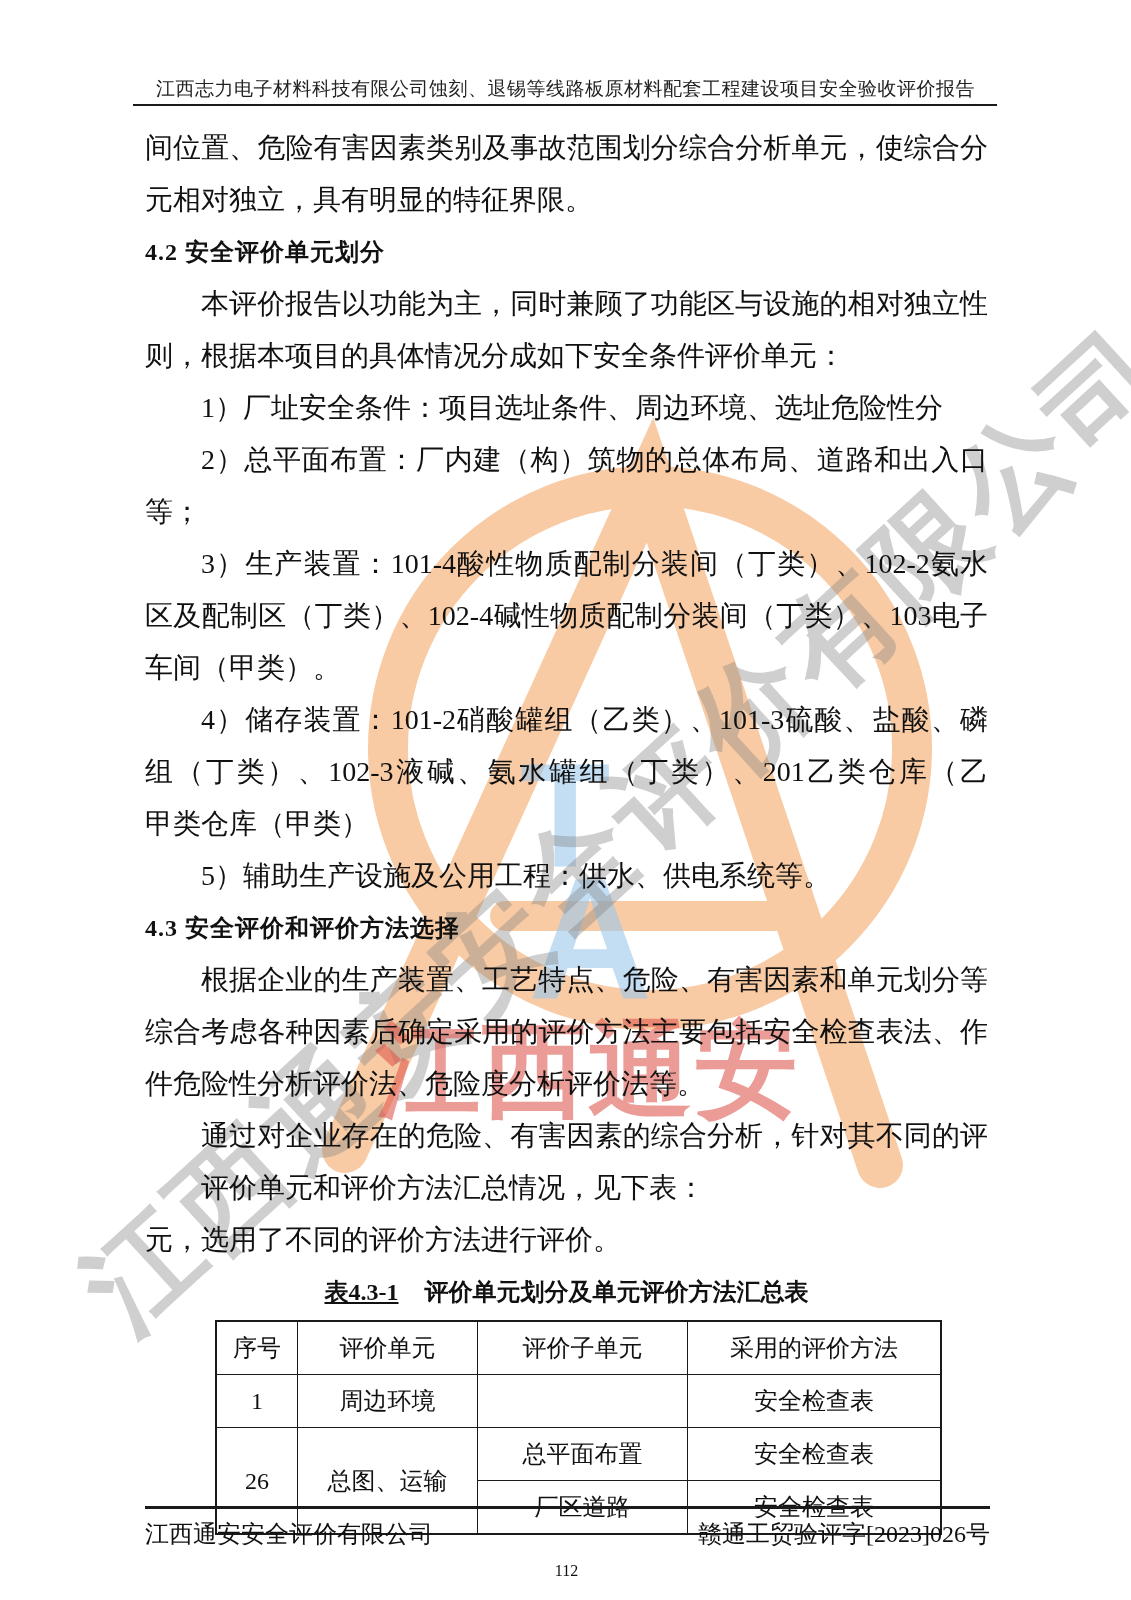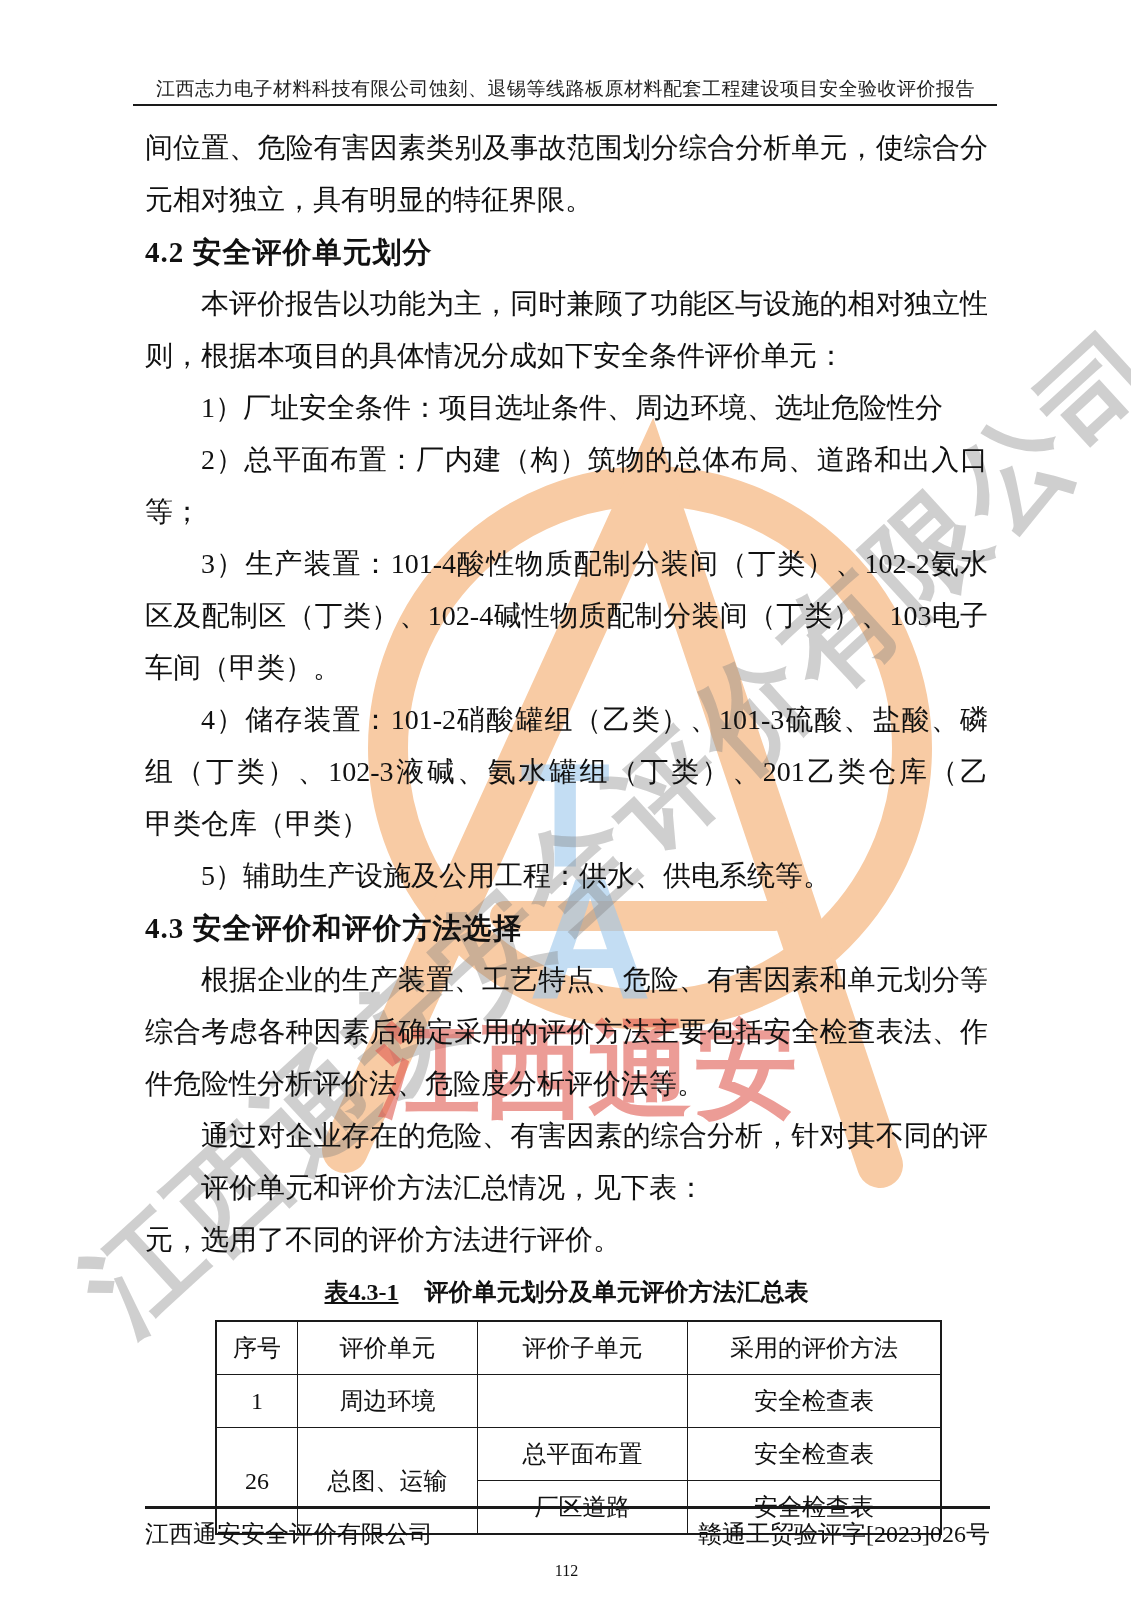--- a/index.html
+++ b/index.html
@@ -40,21 +40,21 @@
     text-align:center;font-size:19px;color:#222;letter-spacing:0.5px;
   }
   .hdr-rule{position:absolute;top:104px;left:133px;right:134px;height:2px;background:#1a1a1a;}
   .bodytxt{
     position:absolute;top:122px;left:145px;right:143px;
     font-size:28px;line-height:52px;
   }
   .ln{height:52px;overflow:hidden;}
   .ind{text-indent:56px;}
   .just{text-align:justify;text-align-last:justify;}
-  .h2{font-weight:bold;font-size:29px;letter-spacing:1px;}
+  .h2{font-weight:bold;font-size:24px;letter-spacing:1px;}
   .cap{height:52px;line-height:52px;text-align:center;font-weight:bold;font-size:24px;}
   .cap .cap-label{margin-right:26px;text-decoration:underline;}
   table.tbl{
     border-collapse:collapse;margin-left:70px;margin-top:2px;
     font-size:24px;table-layout:fixed;
   }
   table.tbl td{
     border:1.6px solid #1a1a1a;text-align:center;
     height:37px;padding:0 2px;overflow:hidden;
   }

